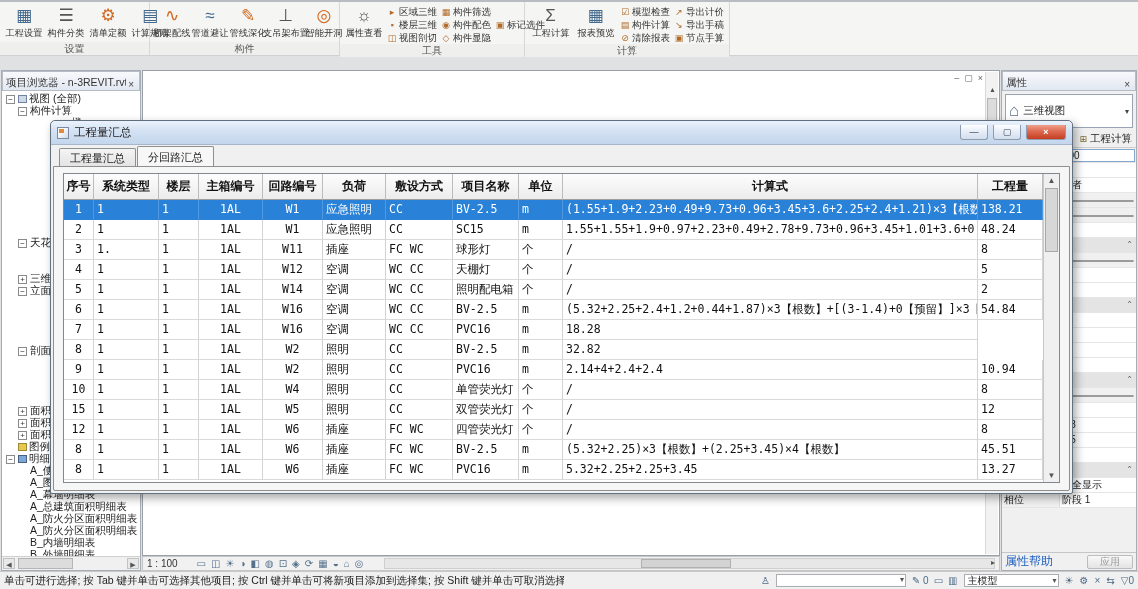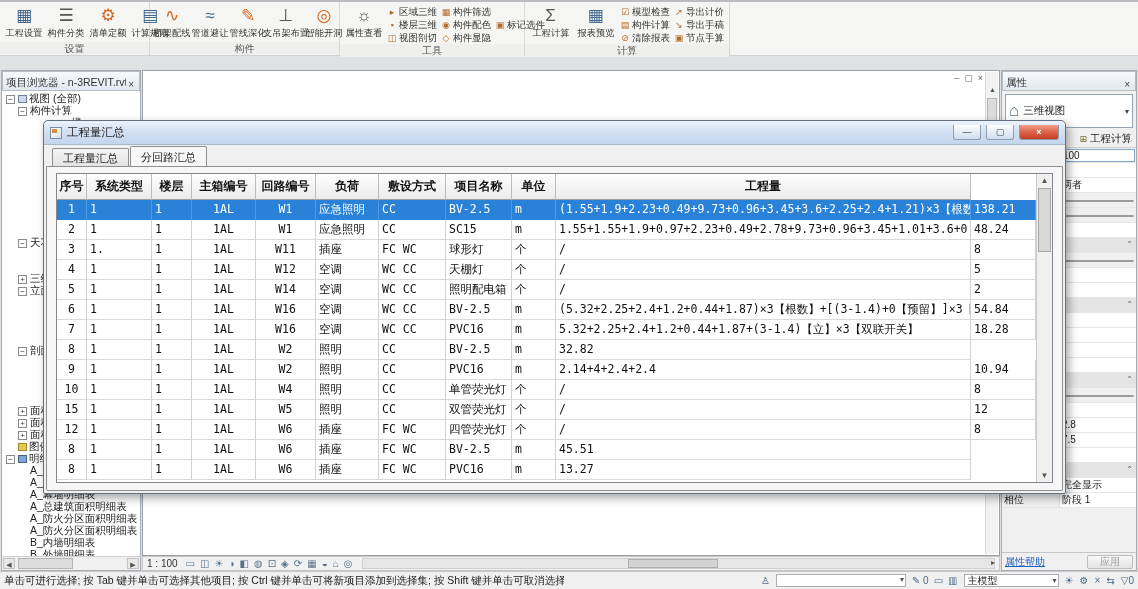--- a/index.html
+++ b/index.html
@@ -41,21 +41,21 @@
   .pb-hscroll .a-l { left:1px; } .pb-hscroll .a-r { right:1px; }
   .pb-hscroll .thumb { position:absolute; left:16px; top:1px; width:55px; height:11px; background:#dcdcdc; border:1px solid #b5b5b5; }
 
   
   .canvas { position:absolute; left:142px; top:70px; width:858px; height:486px; background:#fff; border:1px solid #9aa0a8; }
   .canvas-controls { position:absolute; top:2px; right:16px; display:flex; gap:5px; font-size:9px; color:#666; }
   .canvas-controls span { cursor:pointer; }
   .canvas-vscroll { position:absolute; top:1px; right:1px; bottom:1px; width:13px; background:#f2f2f2; border-left:1px solid #d8d8d8; }
   .canvas-vscroll::before { content:"▲"; position:absolute; top:14px; left:0; width:13px; text-align:center; font-size:7px; color:#555; }
   .canvas-vscroll .vthumb { position:absolute; top:26px; left:1px; width:10px; height:42px; background:#dcdcdc; border:1px solid #b5b5b5; }
-  .viewbar { position:absolute; left:142px; top:556px; width:858px; height:15px; background:#f1f1f1; border:1px solid #c6c6c6; display:flex; align-items:center; font-size:10px; color:#333; padding:0 4px; gap:4px; }
+  .viewbar { position:absolute; left:142px; top:556px; width:858px; height:15px; background:#f1f1f1; border:1px solid #c6c6c6; display:flex; align-items:center; font-size:10px; color:#333; padding:0 4px; gap:15px; }
   .viewbar .vb-scale { font-size:10px; padding-right:4px; }
   .vb-icon { font-size:10px; color:#55708c; cursor:pointer; }
   .vb-scrolltrack { flex:1; height:11px; background:#e7e7e7; border:1px solid #cfcfcf; position:relative; margin-left:6px; }
   .vb-scrolltrack .thumb { position:absolute; left:42%; top:0; width:90px; height:9px; background:#d3d3d3; border:1px solid #b0b0b0; }
   .vb-scrolltrack::after { content:"▸"; position:absolute; right:-1px; top:-1px; font-size:8px; color:#555; }
 
   
   .props { position:absolute; left:1001px; top:70px; width:136px; height:501px; background:#f0f0f0; border:1px solid #a8adb5; display:flex; flex-direction:column; }
   .type-selector { margin:3px; height:34px; background:#fff; border:1px solid #98a4b5; display:flex; align-items:center; padding:0 3px; gap:4px; }
   .type-selector .house { font-size:17px; color:#5a7188; }
@@ -66,35 +66,35 @@
   .pgrid { flex:1; overflow:hidden; border-top:1px solid #cfcfcf; }
   .prow { display:flex; height:15px; font-size:10px; color:#222; border-bottom:1px solid #e6e6e6; }
   .prow .pl { width:58px; background:#f2f2f2; border-right:1px solid #dedede; padding:0 2px; overflow:hidden; white-space:nowrap; line-height:14px; }
   .prow .pv { flex:1; background:#fff; padding:0 2px; overflow:hidden; white-space:nowrap; line-height:14px; }
   .prow.section { position:relative; }
   .prow.section .pl, .prow.section .pv { background:#e4e4e4; }
   .prow.section::after { content:"⌃"; position:absolute; right:3px; top:2px; font-size:8px; color:#666; }
   .prow.input .pv { border:1px solid #86a7cc; margin:1px 1px 0 0; line-height:12px; }
   .prow.btn .pv { background:linear-gradient(#fbfbfb,#e3e3e3); border:1px solid #9b9b9b; border-radius:2px; text-align:center; margin:7px 2px; line-height:11px; }
   .props-bottom { height:18px; border-top:1px solid #c6c6c6; display:flex; align-items:center; justify-content:space-between; padding:0 3px; background:#f0f0f0; }
-  .props-help { font-size:10px; color:#1d5fbf; text-decoration:underline; cursor:pointer; }
+  .props-help { font-size:12px; color:#1d5fbf; cursor:pointer; }
   .apply-btn { font-size:10px; color:#9a9a9a; background:linear-gradient(#f8f8f8,#e4e4e4); border:1px solid #bcbcbc; border-radius:2px; padding:0 12px; height:14px; line-height:12px; }
 
   
   .statusbar { position:absolute; left:0; top:571px; width:1138px; height:18px; background:#f0f0f0; border-top:1px solid #c8c8c8; display:flex; align-items:center; font-size:10.5px; color:#222; padding:0 4px; gap:6px; }
   .sb-msg { white-space:nowrap; overflow:hidden; flex:none; max-width:560px; }
   .sb-spacer { flex:1; }
   .sb-icon { font-size:10px; color:#4c6a88; cursor:pointer; white-space:nowrap; }
   .sb-combo { width:130px; height:13px; background:#fff; border:1px solid #abadb3; position:relative; }
   .sb-combo::after { content:"▾"; position:absolute; right:1px; top:0; font-size:8px; color:#555; }
   .sb-model { width:95px; height:13px; background:#fff; border:1px solid #abadb3; font-size:10px; line-height:12px; padding:0 3px; position:relative; }
   .sb-model::after { content:"▾"; position:absolute; right:1px; top:0; font-size:8px; color:#555; }
 
   
-  .dialog { position:absolute; left:43px; top:120px; width:1023px; height:374px; background:#f0f0f0; border:1px solid #61707f; border-radius:5px 5px 2px 2px; box-shadow:3px 4px 10px rgba(0,0,0,0.35); z-index:30; }
+  .dialog { position:absolute; left:50px; top:120px; width:1023px; height:374px; background:#f0f0f0; border:1px solid #61707f; border-radius:5px 5px 2px 2px; box-shadow:3px 4px 10px rgba(0,0,0,0.35); z-index:30; }
   .dlg-title { height:24px; background:linear-gradient(#eaf2fc,#d3e1f3 45%,#c3d6ec); border-bottom:1px solid #a7b7c9; border-radius:5px 5px 0 0; display:flex; align-items:center; padding:0 6px; gap:5px; }
   .dlg-icon { width:12px; height:12px; background:linear-gradient(135deg,#f3f6fa 40%,#cfd9e6); border:1px solid #7c8aa0; position:relative; flex:none; }
   .dlg-icon::after { content:""; position:absolute; left:1px; top:1px; width:5px; height:4px; background:#e08a3c; }
   .dlg-title-text { flex:1; font-size:11.5px; color:#1e1e1e; }
   .dlg-btn { width:28px; height:15px; border:1px solid #8e9cb0; border-top:none; border-radius:0 0 3px 3px; background:linear-gradient(#fdfeff,#e8eef7 45%,#d3deee); font-size:9px; line-height:14px; text-align:center; color:#33414f; cursor:pointer; }
   .dlg-btn.close { width:40px; background:linear-gradient(#f0a08c,#dd6a50 45%,#c43d22); color:#fff; font-weight:bold; }
   .dlg-tabs { height:21px; display:flex; align-items:flex-end; padding:3px 8px 0 8px; gap:1px; }
   .dlg-tab { height:18px; padding:0 10px; font-size:11px; line-height:18px; background:linear-gradient(#f4f4f4,#e4e4e4); border:1px solid #8f8f8f; border-bottom:none; border-radius:2px 2px 0 0; color:#222; cursor:pointer; }
   .dlg-tab.active { background:#f7f7f7; height:20px; line-height:20px; position:relative; z-index:2; }
   .dlg-body { position:absolute; left:2px; right:2px; top:45px; bottom:2px; background:#f6f6f6; border:1px solid #8f8f8f; border-radius:0 0 2px 2px; }
@@ -744,20 +744,21 @@
           <div class="thead">
             <span class="hcell">序号</span>
             <span class="hcell">系统类型</span>
             <span class="hcell">楼层</span>
             <span class="hcell">主箱编号</span>
             <span class="hcell">回路编号</span>
             <span class="hcell">负荷</span>
             <span class="hcell">敷设方式</span>
             <span class="hcell">项目名称</span>
             <span class="hcell">单位</span>
+            <span class="hcell">计算式</span>
             <span class="hcell">工程量</span>
           </div>
           <div>
 
               <div class="trow selected">
                 <span class="cell c0">1</span>
                 <span class="cell c1">1</span>
                 <span class="cell c2">1</span>
                 <span class="cell c3">1AL</span>
                 <span class="cell c4">W1</span>
@@ -842,21 +843,20 @@
               <div class="trow">
                 <span class="cell c0">7</span>
                 <span class="cell c1">1</span>
                 <span class="cell c2">1</span>
                 <span class="cell c3">1AL</span>
                 <span class="cell c4">W16</span>
                 <span class="cell c5">空调</span>
                 <span class="cell c6">WC CC</span>
                 <span class="cell c7">PVC16</span>
                 <span class="cell c8">m</span>
-                <span class="cell c9">5.32+2.25+2.4+1.2+0.44+1.87+(3-1.4)【立】×3【双联开关】</span>
                 <span class="cell c10">18.28</span>
               </div>
 
               <div class="trow">
                 <span class="cell c0">8</span>
                 <span class="cell c1">1</span>
                 <span class="cell c2">1</span>
                 <span class="cell c3">1AL</span>
                 <span class="cell c4">W2</span>
                 <span class="cell c5">照明</span>
@@ -925,33 +925,35 @@
               <div class="trow">
                 <span class="cell c0">8</span>
                 <span class="cell c1">1</span>
                 <span class="cell c2">1</span>
                 <span class="cell c3">1AL</span>
                 <span class="cell c4">W6</span>
                 <span class="cell c5">插座</span>
                 <span class="cell c6">FC WC</span>
                 <span class="cell c7">BV-2.5</span>
                 <span class="cell c8">m</span>
+                <span class="cell c9">(5.32+2.25)×3【根数】+(2.25+3.45)×4【根数】</span>
                 <span class="cell c10">45.51</span>
               </div>
 
               <div class="trow">
                 <span class="cell c0">8</span>
                 <span class="cell c1">1</span>
                 <span class="cell c2">1</span>
                 <span class="cell c3">1AL</span>
                 <span class="cell c4">W6</span>
                 <span class="cell c5">插座</span>
                 <span class="cell c6">FC WC</span>
                 <span class="cell c7">PVC16</span>
                 <span class="cell c8">m</span>
+                <span class="cell c9">5.32+2.25+2.25+3.45</span>
                 <span class="cell c10">13.27</span>
               </div>
             </div>
         </div>
         <div class="tvscroll">
           <span class="vthumb"></span>
         </div>
       </div>
     </div>
   </div>

